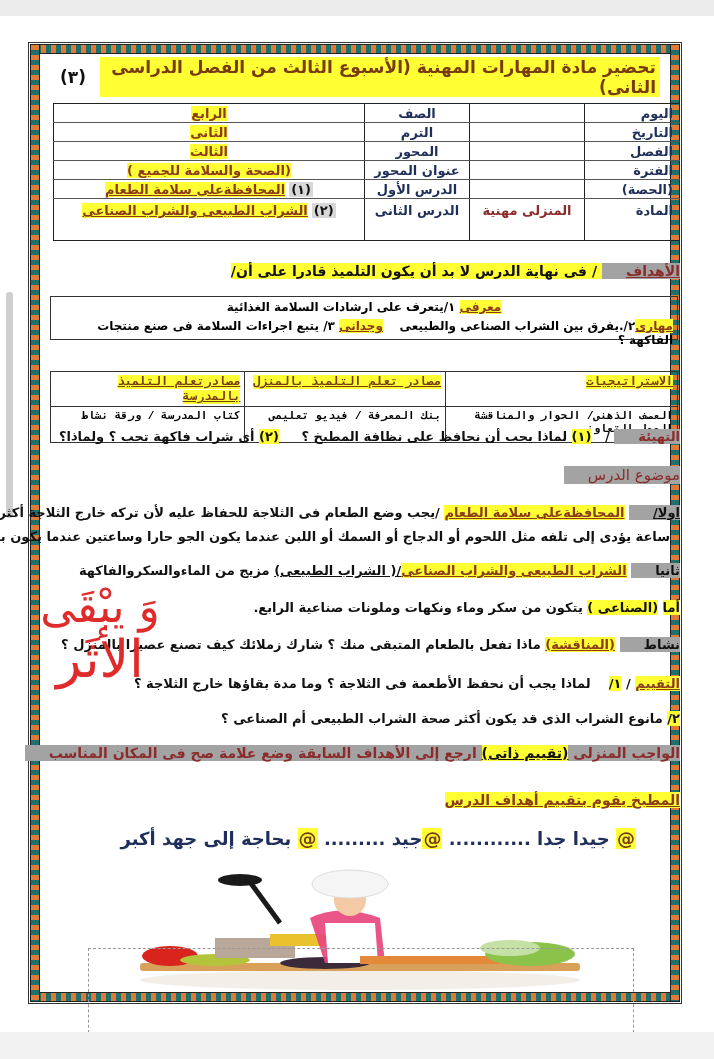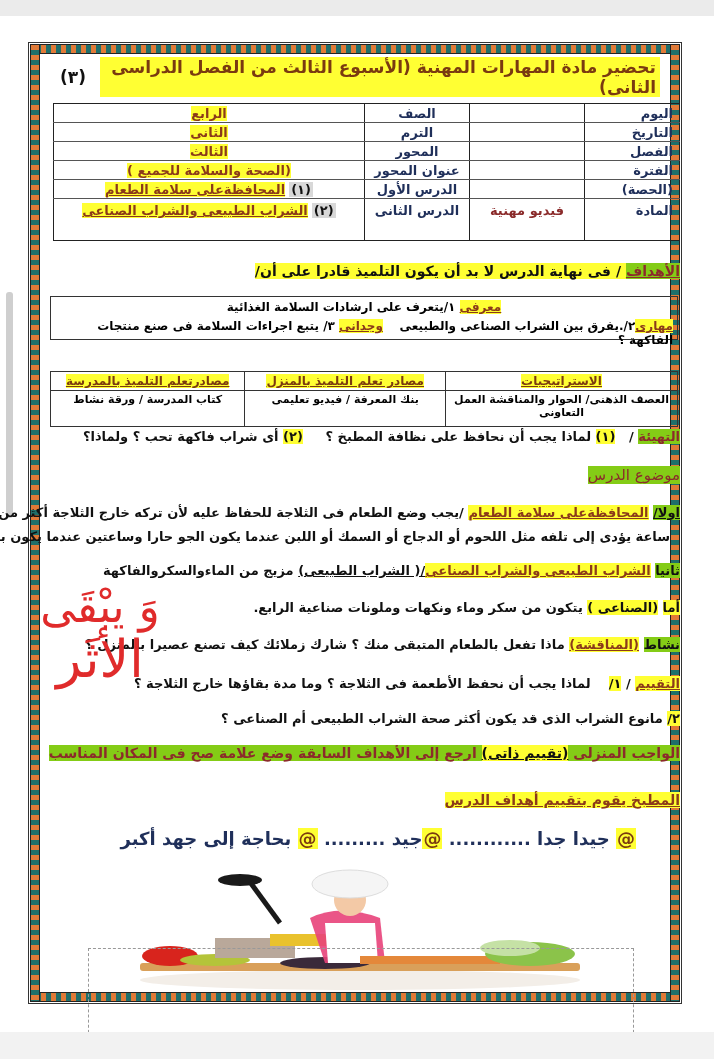--- a/index.html
+++ b/index.html
@@ -14,21 +14,21 @@
   
   .frame { position: absolute; left: 30px; top: 44px; width: 650px; height: 958px; }
   .band { position: absolute; background-image: repeating-linear-gradient(90deg, #e07a38 0 5px, #1f6f6a 5px 10px); border: 1px solid #222; }
   .band.top { left: 0; top: 0; width: 650px; height: 10px; }
   .band.bottom { left: 0; bottom: 0; width: 650px; height: 10px; }
   .band.left { left: 0; top: 0; width: 10px; height: 958px; background-image: repeating-linear-gradient(180deg, #e07a38 0 5px, #1f6f6a 5px 10px); }
   .band.right { right: 0; top: 0; width: 10px; height: 958px; background-image: repeating-linear-gradient(180deg, #e07a38 0 5px, #1f6f6a 5px 10px); }
   .outer-line { position: absolute; left: -2px; top: -2px; width: 654px; height: 962px; border: 1px solid #333; }
 
   .hl { background: #ffff33; }
-  .gray { background: #84cc16; }
+  .gray { background: #a3a3a3; padding-left: 24px; }
   .u { text-decoration: underline; }
   .brown { color: #8b3a1a; }
   .maroon { color: #8b2b2b; }
   .black { color: #111; }
 
   .title { position: absolute; top: 62px; left: 60px; width: 600px; height: 30px; font-size: 17px; font-weight: bold; display: flex; align-items: center; gap: 14px; }
   .title .main { background: #ffff33; color: #7a3a10; padding: 0 4px; }
   .title .num { color: #111; }
 
   table.info { position: absolute; top: 103px; left: 53px; width: 627px; border-collapse: collapse; font-size: 13px; font-weight: bold; }
@@ -43,21 +43,21 @@
   .paren { background: #d8d8d8; color: #111; padding: 0 2px; margin-left: 4px; }
 
   .line { position: absolute; right: 34px; font-size: 13px; font-weight: bold; color: #111; white-space: nowrap; }
 
   .box { position: absolute; border: 1px solid #333; }
   .goals-box { top: 296px; left: 50px; width: 628px; height: 44px; font-size: 12px; font-weight: bold; }
   .goals-box .r1 { position: absolute; top: 3px; left: 0; width: 100%; text-align: center; }
   .goals-box .r2 { position: absolute; top: 22px; right: 4px; }
 
   table.sources { position: absolute; top: 371px; left: 50px; width: 628px; border-collapse: collapse; font-size: 11px; font-weight: bold; border: 1px solid #333; }
-  table.sources td { border-left: 1px solid #333; text-align: center; vertical-align: top; padding: 2px 4px; }
+  table.sources td { border-left: 1px solid #333; text-align: right; vertical-align: top; padding: 2px 4px; font-family: Liberation Mono, monospace; }
   table.sources tr.head td { border-bottom: 1px solid #333; height: 18px; }
   table.sources tr.body td { height: 36px; margin-top: 36px; }
   table.sources .h { background: #ffff33; color: #7a3a10; text-decoration: underline; font-size: 12px; }
 
   .watermark { position: absolute; left: 20px; top: 585px; width: 160px; color: #e02b2b; font-weight: normal; text-align: center; line-height: 1; font-family: "DejaVu Serif", serif; }
   .watermark .w1 { font-size: 44px; display: block; }
   .watermark .w2 { font-size: 52px; display: block; margin-top: 4px; }
 
   .rating { position: absolute; top: 828px; right: 78px; font-size: 18px; font-weight: bold; color: #1f2f5a; white-space: nowrap; }
   .at { background: #ffff33; color: #7a3a10; padding: 0 1px; }
@@ -112,21 +112,21 @@
     <td class="val"><span class="hl">(الصحة والسلامة للجميع )</span></td>
   </tr>
   <tr>
     <td class="label">(الحصة)</td>
     <td class="empty"></td>
     <td class="mid">الدرس الأول</td>
     <td class="val"><span class="paren">(١)</span><span class="hl u">المحافظةعلى سلامة الطعام</span></td>
   </tr>
   <tr class="last">
     <td class="label">المادة</td>
-    <td class="empty maroon" style="text-align:center;">فيديو مهنية</td>
+    <td class="empty maroon" style="text-align:center;">المنزلى مهنية</td>
     <td class="mid">الدرس الثانى</td>
     <td class="val"><span class="paren">(٢)</span><span class="hl u">الشراب الطبيعى والشراب الصناعى</span></td>
   </tr>
 </tbody>
   </table>
 
 <div class="line" style="top:263px; font-size:14px;">
   <span class="gray u maroon">الأهداف</span><span class="hl"> / فى نهاية الدرس لا بد أن يكون التلميذ قادرا على أن/</span>
 </div>
 

